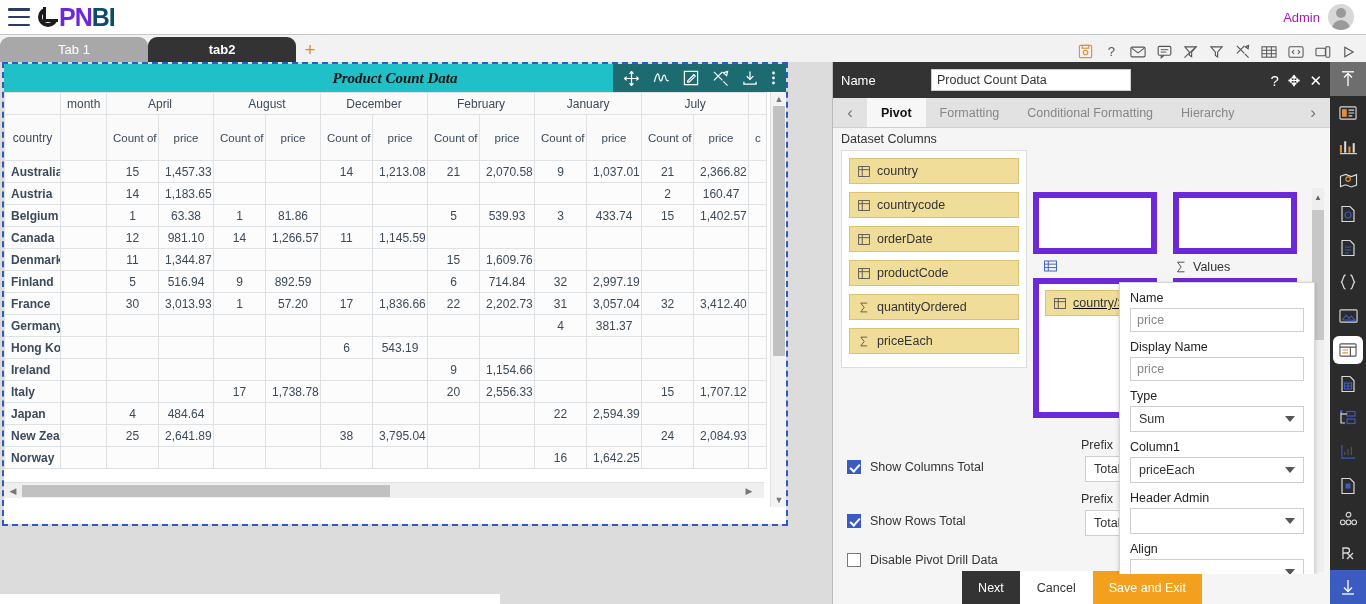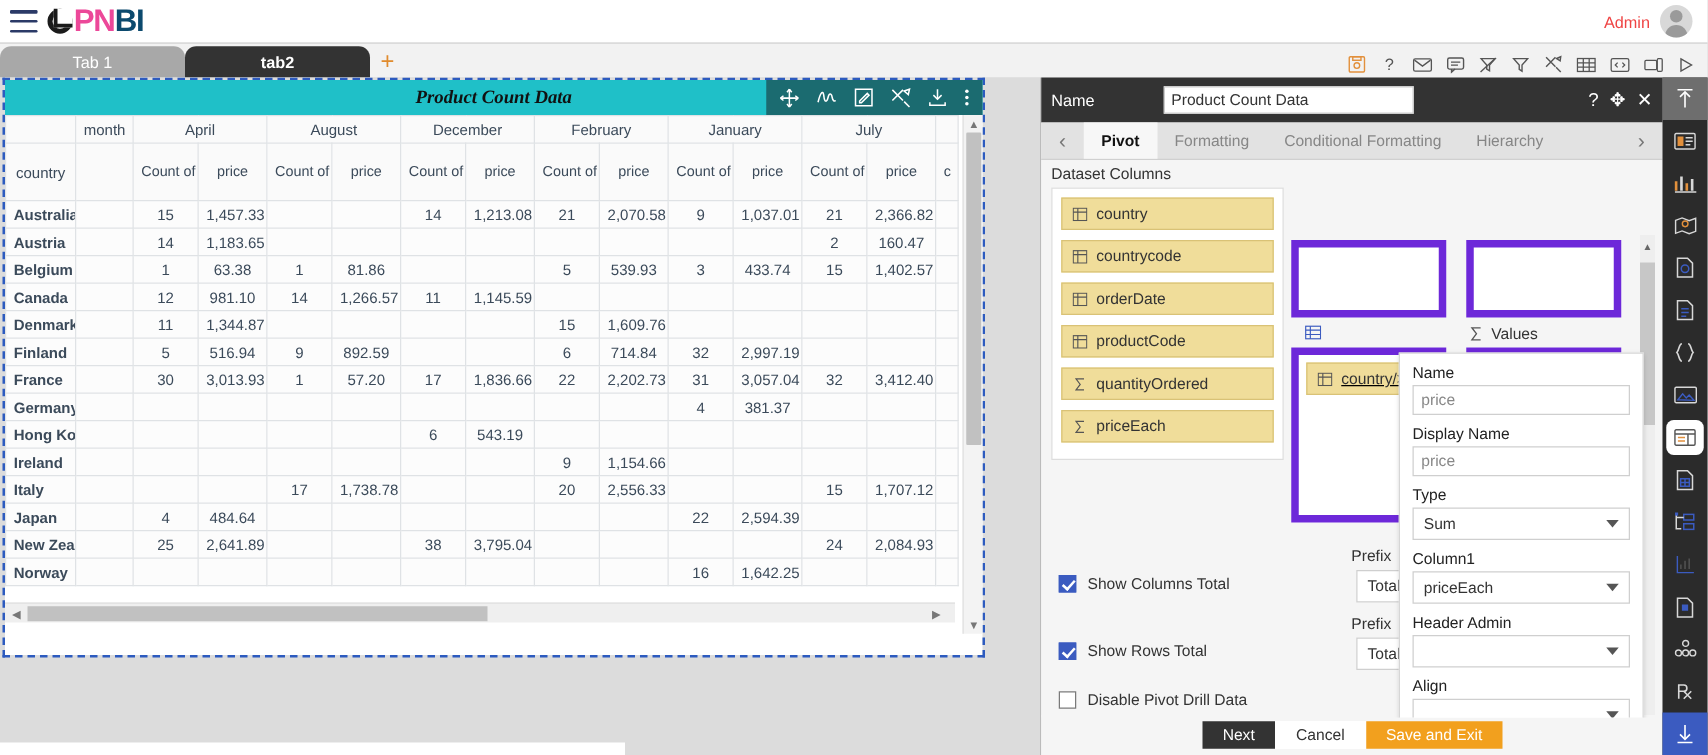--- a/index.html
+++ b/index.html
@@ -23,24 +23,24 @@
           display: flex; align-items: center; }
   .logo .pie {
     width: 20px; height: 20px; border-radius: 50%;
     border: 4px solid #1b1b1b; position: relative; margin-right: 1px;
   }
   .logo .pie::after {
     content: ""; position: absolute; top: -4px; right: -4px;
     width: 12px; height: 12px; background: #fff;
     border-left: 3px solid #1b1b1b; border-bottom: 3px solid #1b1b1b;
   }
-  .logo .pn { color: #ec4899; }
+  .logo .pn { color: #6d28d9; }
   .logo .bi { color: #0c4a6e; }
   .appbar-right { margin-left: auto; display: flex; align-items: center; margin-right: 12px; }
-  .admin-name { font-size: 13px; color: #ef4444; margin-right: 8px; }
+  .admin-name { font-size: 13px; color: #a21caf; margin-right: 8px; }
   .avatar { width: 26px; height: 26px; border-radius: 50%; background: #d8d8d8;
             position: relative; overflow: hidden; }
   .avatar::before { content:""; position:absolute; top:4px; left:8px; width:10px; height:10px;
             border-radius:50%; background:#9a9a9a; }
   .avatar::after { content:""; position:absolute; top:16px; left:4px; width:18px; height:12px;
             border-radius:9px 9px 0 0; background:#9a9a9a; }
 
   
   .tabstrip {
     position: absolute; top: 35px; left: 0; width: 1366px; height: 27px;
@@ -217,21 +217,21 @@
     font-size:12.5px; color:#888; padding:0 6px; margin-bottom: 8px;
     font-family:"Liberation Sans", sans-serif;
   }
   .popup .fsel { width:100%; margin-bottom: 8px; }
 
   
   .panel-footer {
     position: absolute; left:0; bottom:0; width: 498px; height: 32px;
     background:#f5f5f5; display:flex; align-items:center; justify-content:center; gap: 0;
   }
-  .btn { height: 22px; font-size: 12.5px; display:flex; align-items:center;
+  .btn { height: 34px; font-size: 12.5px; display:flex; align-items:center;
          justify-content:center; cursor:pointer; padding: 1px 16px; }
   .btn.next { background:#333; color:#fff; }
   .btn.cancel { background:#fff; color:#333; border:1px solid #fff; }
   .btn.save { background:#f2a01e; color:#fff; }
 
   
   .rail {
     position:absolute; top: 62px; right: 0; width: 36px; height: 542px;
     background:#2b2b2b; display:flex; flex-direction:column; align-items:center;
   }

